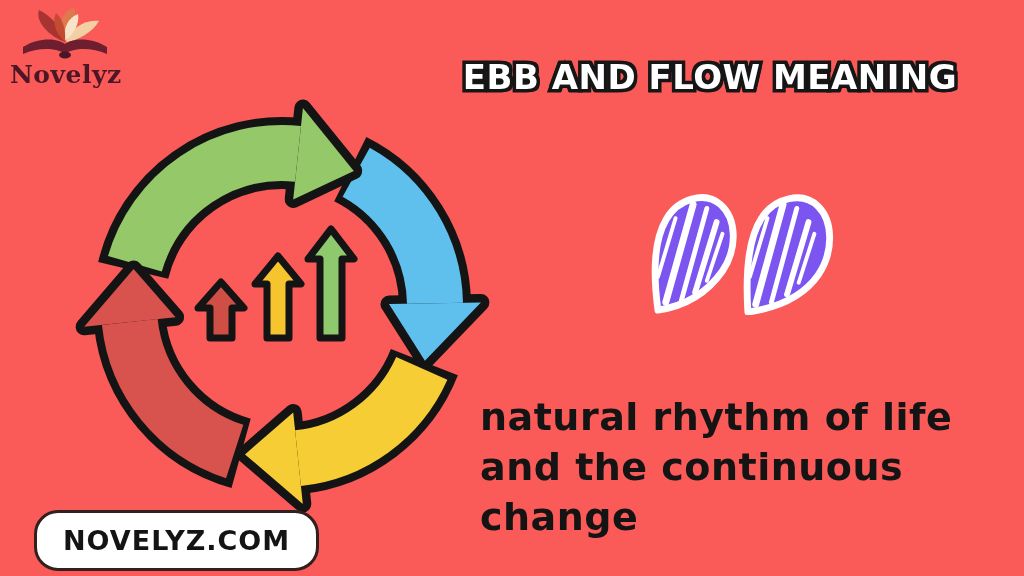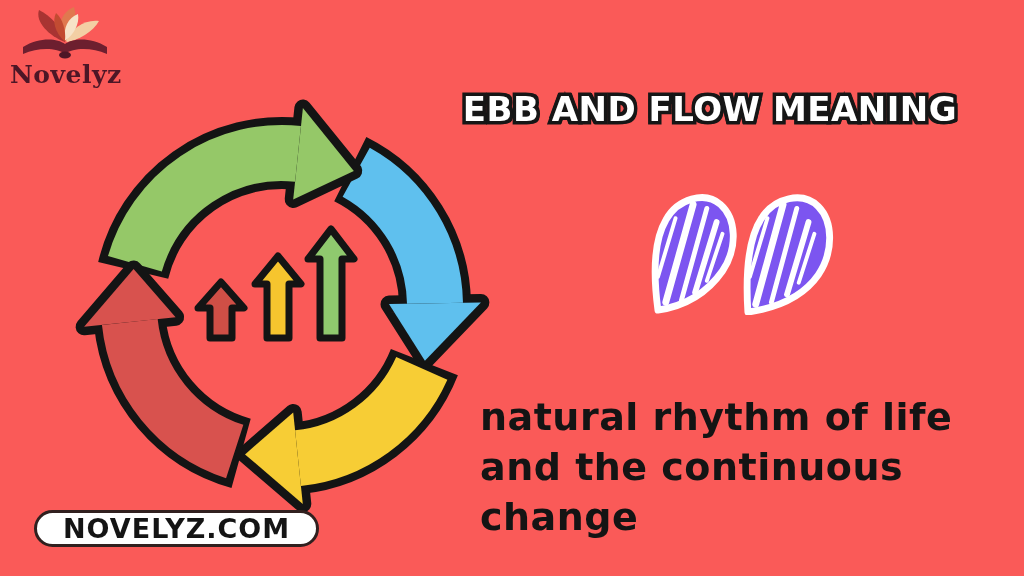--- a/index.html
+++ b/index.html
@@ -17,38 +17,37 @@
     margin-top:-2px;
   }
   
   .title{
     position:absolute;left:462px;top:57px;width:496px;
     text-align:center;font-size:34px;font-weight:800;letter-spacing:.5px;
     color:#ffffff;
     -webkit-text-stroke:7px #161616;
     paint-order:stroke fill;
     text-shadow:3px 3px 0 #161616,-3px 3px 0 #161616,3px -3px 0 #161616,-3px -3px 0 #161616;
-    margin-top:32px;
   }
   
   .cycle{position:absolute;left:62px;top:88px;width:420px;height:420px;overflow:visible;}
   .cycle svg{overflow:visible;}
   
   .quotes{position:absolute;left:648px;top:183px;width:190px;height:132px;}
   
   .definition{
     position:absolute;left:480px;top:392px;width:512px;
     text-align:left;color:#141414;font-size:38px;line-height:50px;font-weight:800;
     letter-spacing:.5px;
   }
   
   .badge{
     position:absolute;left:34px;top:510px;
     background:#ffffff;border:3px solid #31201f;border-radius:24px;
-    padding:0 26px;
+    padding:12px 26px;
     font-size:27px;font-weight:800;color:#141414;letter-spacing:1px;
   }
 </style>
 </head>
 <body>
 
 <div class="stage">
 
   <div class="logo">
     <svg width="92" height="56" viewBox="0 0 92 56">

